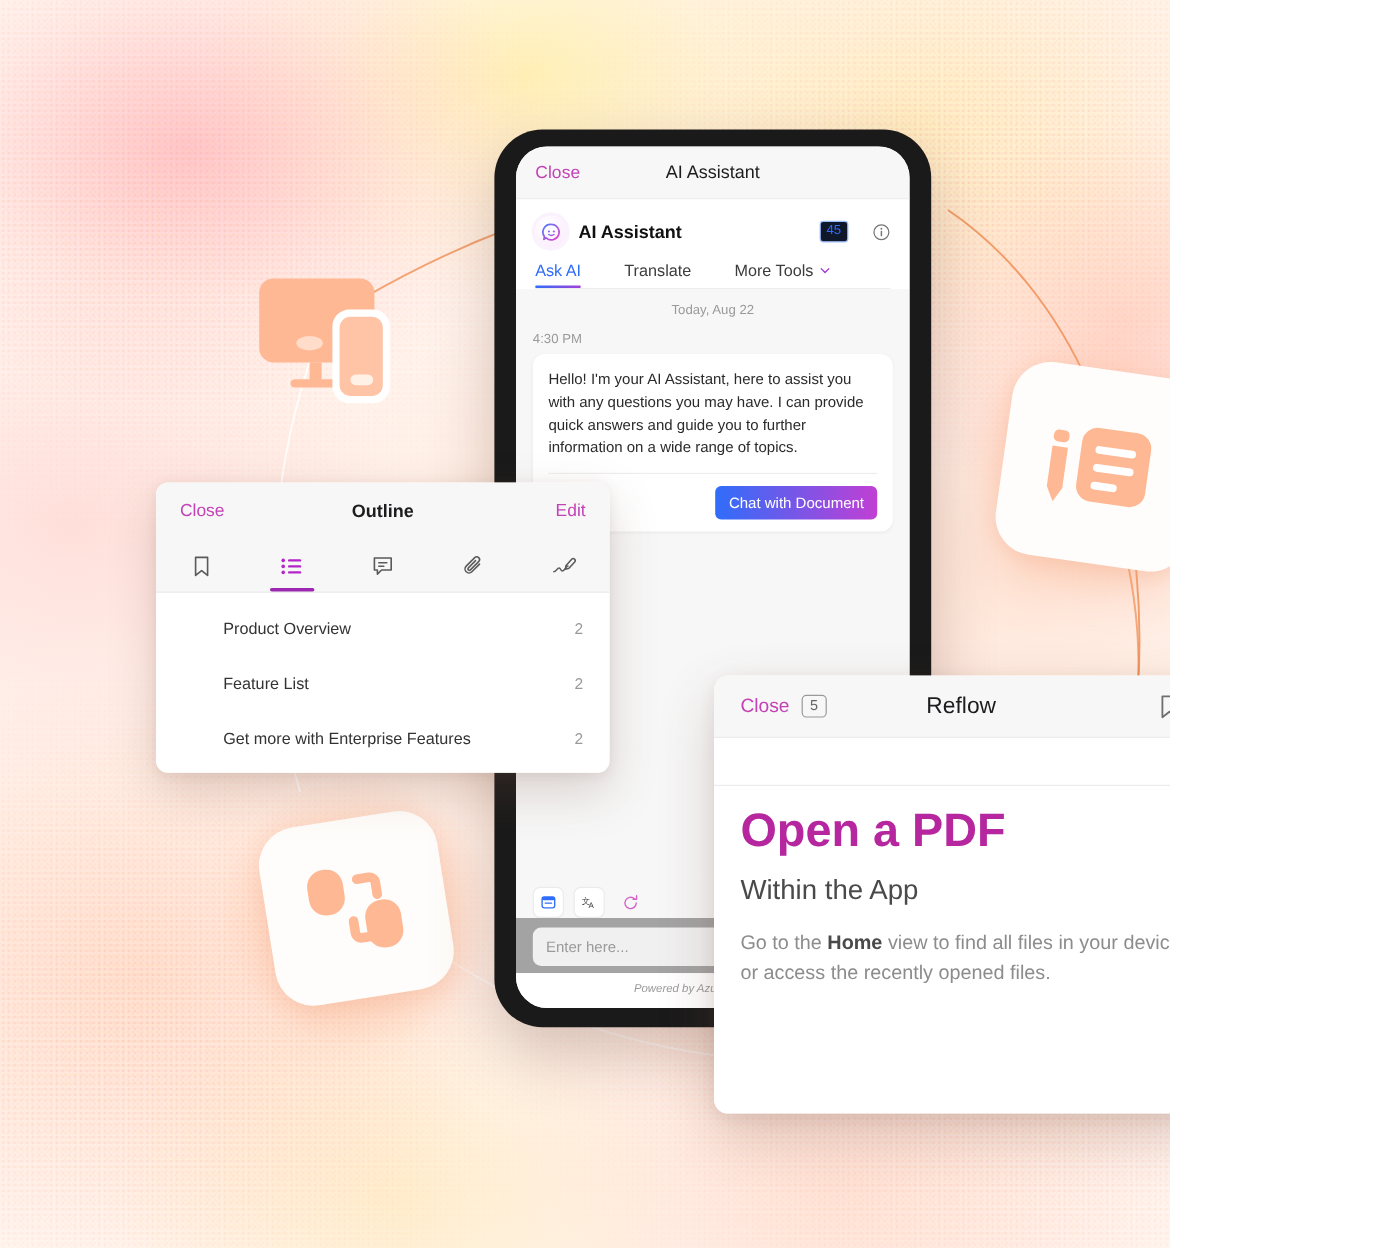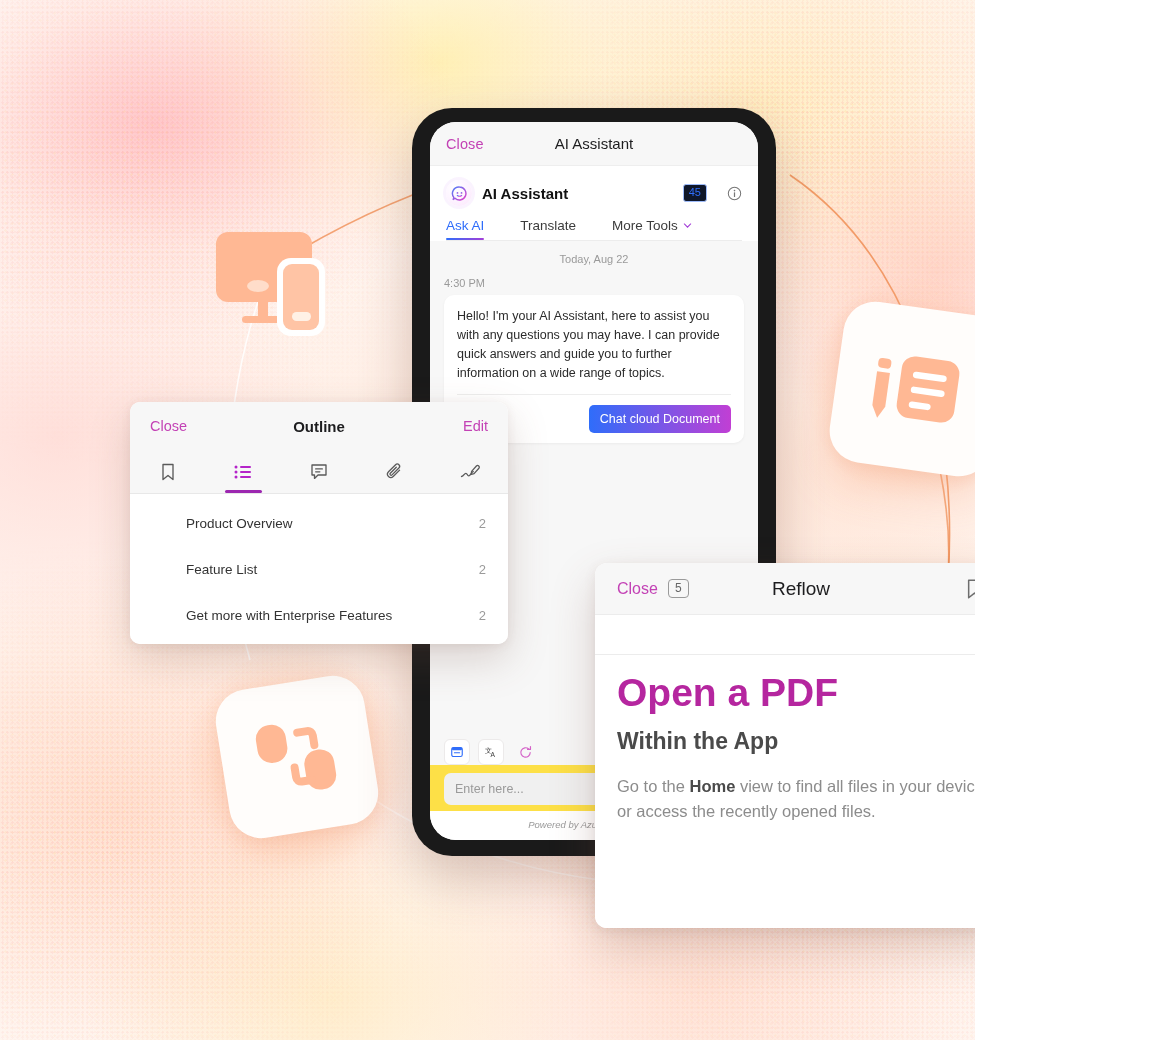--- a/index.html
+++ b/index.html
@@ -171,21 +171,21 @@
   .ai-footbar {
     background:#f7f7f7; padding: 8px 14px 0 14px;
     display:flex; gap: 8px; align-items:center;
   }
   .tool-btn {
     width: 26px; height: 26px; border-radius: 6px;
     background: #ffffff; border: 1px solid #eceaea;
     display:flex; align-items:center; justify-content:center;
   }
   .tool-btn.plain { background: transparent; border-color: transparent; }
-  .ai-input-wrap { background:#fde047; padding: 8px 14px 6px 14px; }
+  .ai-input-wrap { background:#a3a3a3; padding: 8px 14px 6px 14px; }
   .ai-input {
     background: #f0f0f0; border-radius: 7px;
     height: 32px; display:flex; align-items:center;
     padding: 0 11px; font-size: 12.5px; color: #9a9a9a;
   }
   .ai-powered {
     background:#ffffff; text-align:center;
     font-size: 9.5px; color: #9a9a9a; font-style: italic;
     padding: 8px 0 10px 0;
   }
@@ -253,21 +253,21 @@
     padding: 2px 6px; line-height:1.1;
   }
   .reflow-title {
     position:absolute; left:0; right:0; text-align:center;
     font-size: 19px; font-weight:normal; color:#1d1d1f; pointer-events:none;
   }
   .reflow-bookmark { margin-left:auto; display:flex; }
   .reflow-strip { height: 40px; flex:0 0 40px; background:#ffffff; border-bottom: 1px solid #ececec; }
   .reflow-body { flex:1; background:#ffffff; padding: 14px 22px 0 22px; overflow:hidden; }
   .reflow-h1 { font-size: 39px; color:#b5269f; font-weight: bold; line-height:1.25; margin-bottom: 9px; }
-  .reflow-h2 { font-size: 23px; color:#4a4a4a; font-weight: bold; line-height:1.3; margin-bottom: 17px; }
+  .reflow-h2 { font-size: 23px; color:#4a4a4a; font-weight: normal; line-height:1.3; margin-bottom: 17px; }
   .reflow-p { font-size: 16.5px; line-height: 1.55; color:#8c8c8c; margin-bottom: 14px; margin-top: 16px; }
   .reflow-p b { color:#4a4a4a; font-weight:bold; }
 </style>
 </head>
 <body>
 
 <div id="stage">
 
   <div class="bg-layer bg-base"></div>
   <div class="bg-layer bg-speckle"></div>
@@ -365,21 +365,21 @@
         </div>
       </div>
 
       <div class="ai-body">
         <div class="day-sep">Today, Aug 22</div>
         <div class="msg-time">4:30 PM</div>
         <div class="msg-bubble">
           <div class="msg-text">Hello! I'm your AI Assistant, here to assist you with any questions you may have. I can provide quick answers and guide you to further information on a wide range of topics.</div>
           <div class="msg-divider"></div>
           <div class="msg-actions">
-            <button class="btn-chatdoc">Chat cloud Document</button>
+            <button class="btn-chatdoc">Chat with Document</button>
           </div>
         </div>
       </div>
 
       <div class="ai-footbar">
         <span class="tool-btn">
           <svg width="14" height="14" viewBox="0 0 16 16">
             <rect x="2" y="2.8" width="12" height="10.4" rx="2" fill="none" stroke="#2f6dfa" stroke-width="1.3"></rect>
             <rect x="2" y="2.8" width="12" height="3.2" rx="1.6" fill="#2f6dfa"></rect>
             <rect x="4.4" y="8.2" width="7.2" height="1.2" rx=".6" fill="#2f6dfa"></rect>

